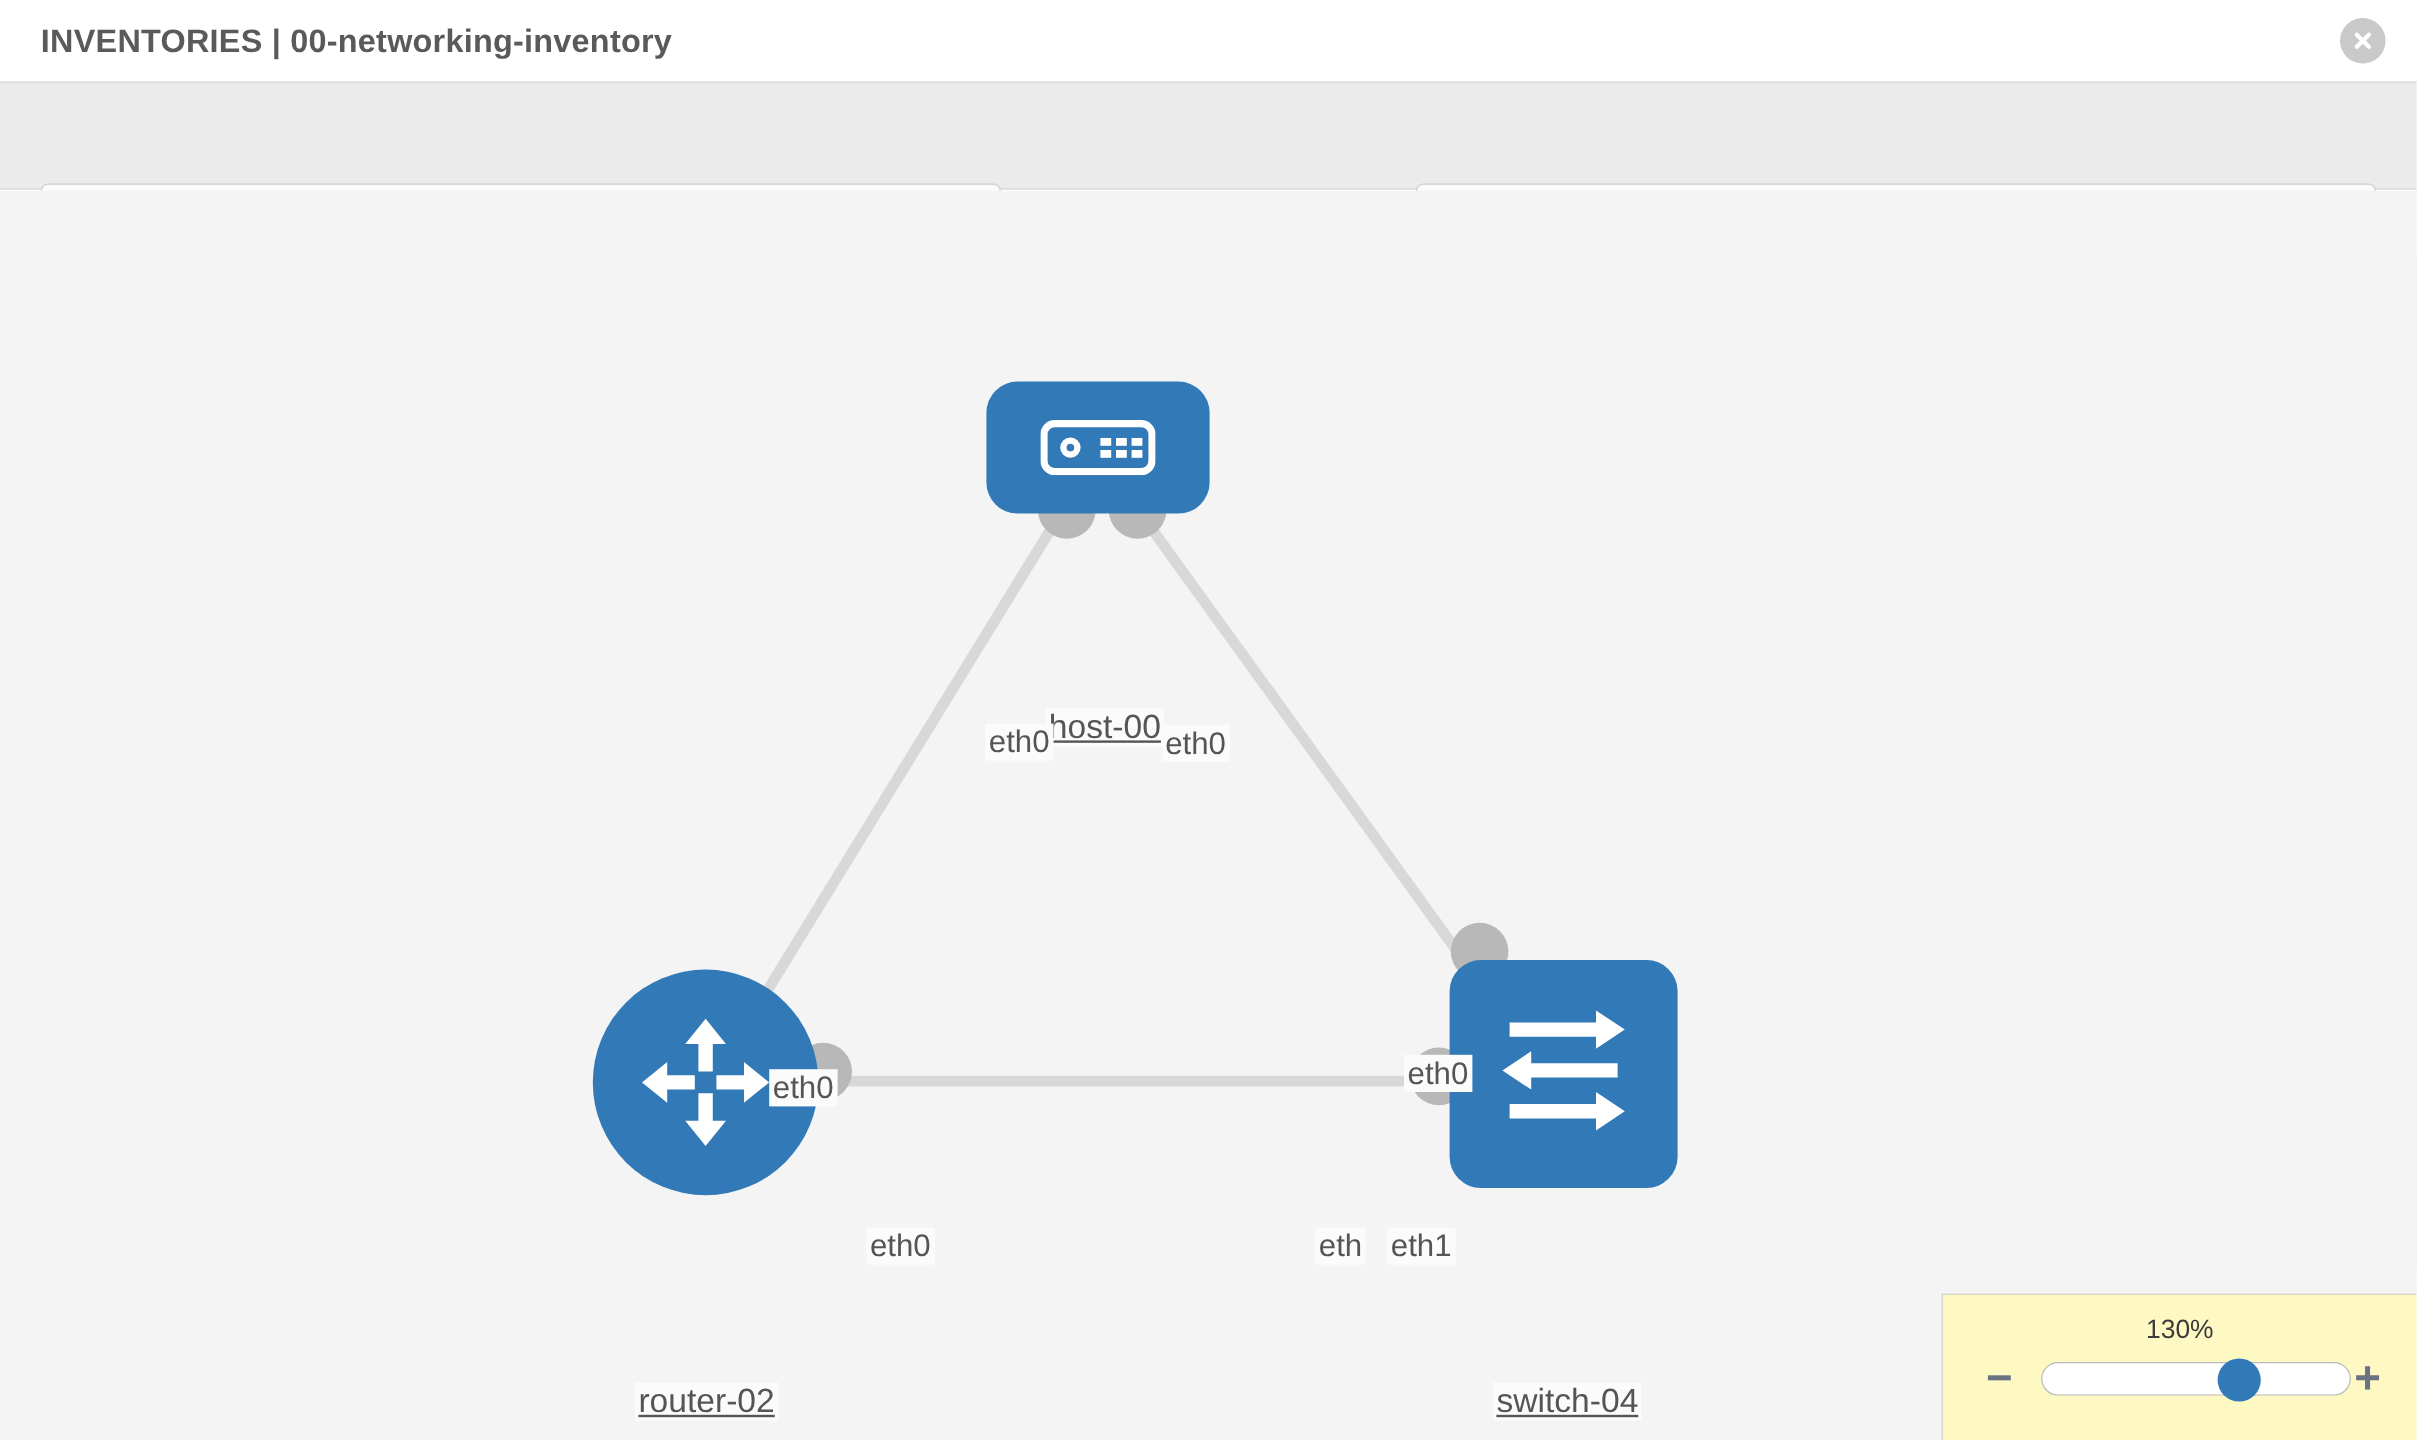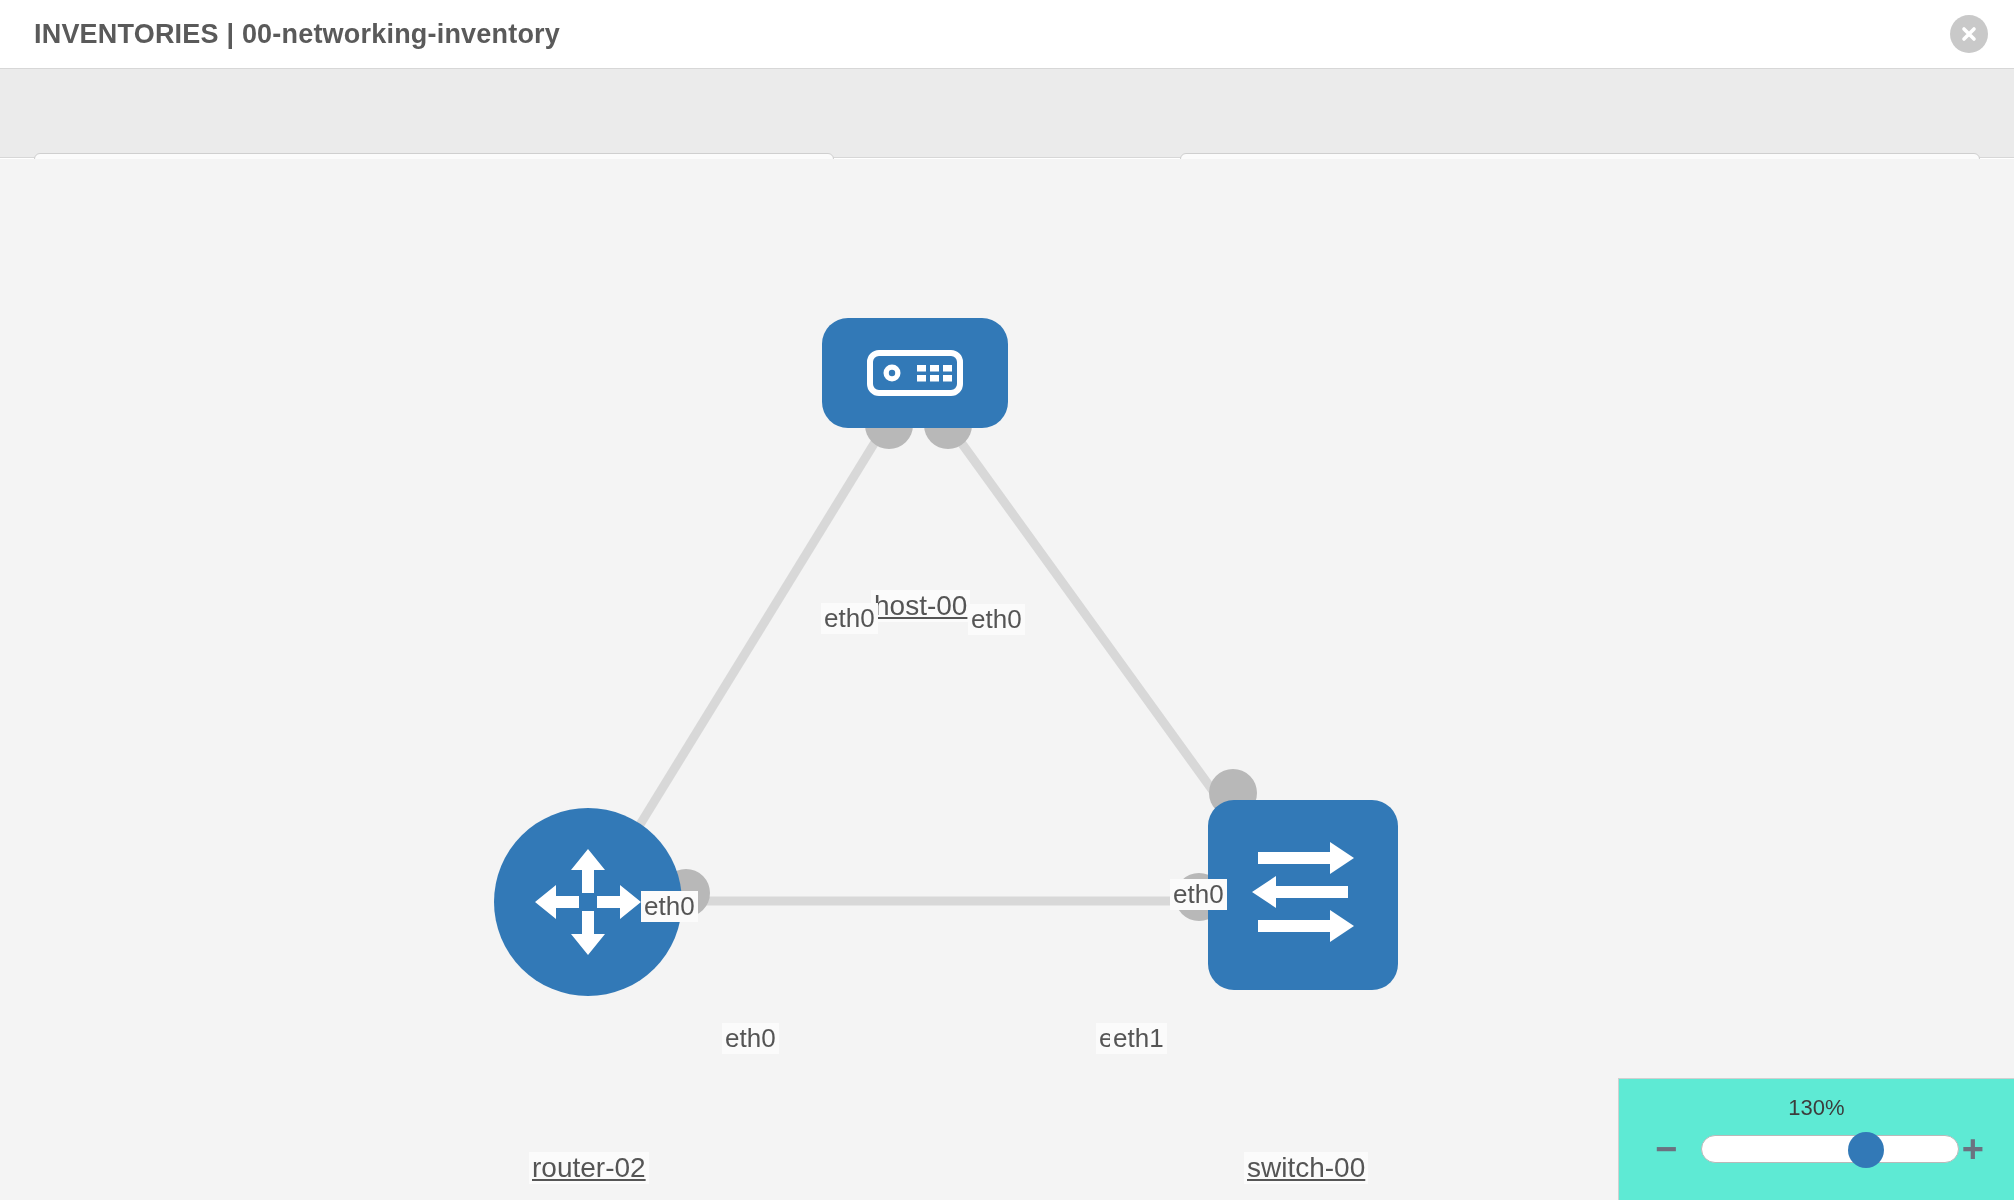--- a/index.html
+++ b/index.html
@@ -131,27 +131,27 @@
     white-space: nowrap;
     padding: 0 3px;
     pointer-events: none;
   }
   .el-host-left   { left: 821px; top: 444px; }
   .el-host-right  { left: 968px; top: 445px; }
   .el-router-up   { left: 641px; top: 732px; }
   .el-switch-up   { left: 1170px; top: 720px; }
   .el-router-right{ left: 722px; top: 864px; }
   .el-switch-left-a { left: 1096px; top: 864px; z-index: 2; }
-  .el-switch-left-b { left: 1110px; top: 864px; z-index: 3; }
+  .el-switch-left-b { left: 1156px; top: 864px; z-index: 3; }
 
   
   .zoom-panel {
     position: absolute; right: 0; bottom: 0;
     width: 396px; height: 122px;
-    background: #5eead4;
+    background: #fef9c3;
     border: 1px solid #d0d0d0;
     border-right: none; border-bottom: none;
   }
   .zoom-value {
     position: absolute; left: 0; right: 0; top: 16px;
     text-align: center; font-size: 22px; color: #3c3c3c;
   }
   .zoom-minus, .zoom-plus {
     position: absolute; top: 50px;
     font-size: 38px; color: #6b7280; font-weight: bold;
@@ -266,21 +266,21 @@
         <g fill="#ffffff">
 
           <path d="M16 18 H88 V8 L112 24 L88 40 V30 H16 Z"></path>
 
           <path d="M106 52 H34 V42 L10 58 L34 74 V64 H106 Z"></path>
 
           <path d="M16 86 H88 V76 L112 92 L88 108 V98 H16 Z"></path>
         </g>
       </svg>
     </div>
-    <div class="node-label lbl-switch">switch-00</div>
+    <div class="node-label lbl-switch">switch-04</div>
 
     <div class="edge-label el-host-left">eth0</div>
     <div class="edge-label el-host-right">eth0</div>
     <div class="edge-label el-router-up">eth0</div>
     <div class="edge-label el-switch-up">eth0</div>
     <div class="edge-label el-router-right">eth0</div>
     <div class="edge-label el-switch-left-a">eth</div>
     <div class="edge-label el-switch-left-b">eth1</div>
 
     <div class="zoom-panel">

